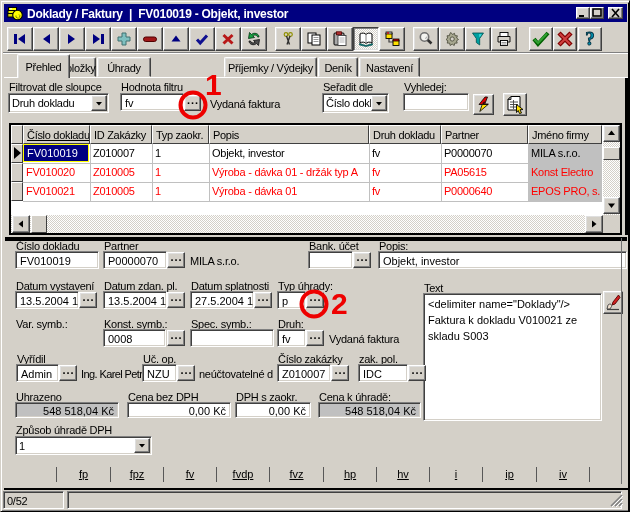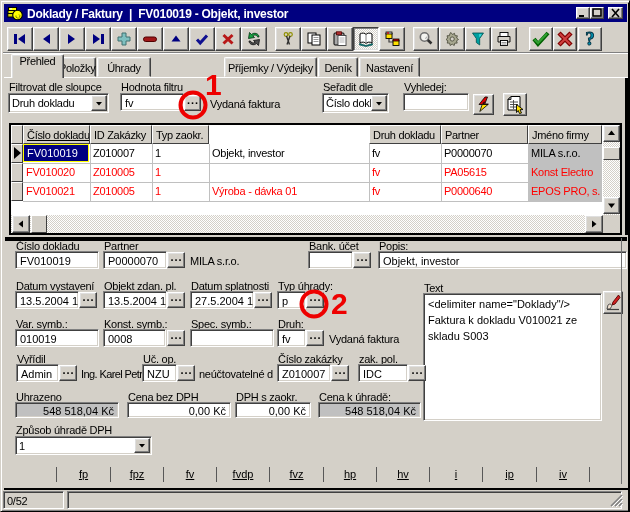--- a/index.html
+++ b/index.html
@@ -191,21 +191,21 @@
         <path d="M3 3 L15 15 M15 3 L3 15" stroke="#800000" stroke-width="4.5" fill="none"></path>
         <path d="M3.7 3.7 L14.3 14.3 M14.3 3.7 L3.7 14.3" stroke="#d04040" stroke-width="2" fill="none"></path>
       </svg>
     </div>
 <div class="tb" style="left:577px;width:24px">
       <svg width="18" height="18" viewBox="0 0 18 18">
         <text x="9" y="15" text-anchor="middle" font-family="Liberation Serif" font-size="19" font-weight="bold" fill="#0090b0" stroke="#003040" stroke-width="0.9">?</text>
       </svg>
     </div>
 
-<div class="tab" style="left:10px;top:53px;width:53px;height:24px;border-bottom:none;z-index:2;padding-top:0">Přehled</div>
+<div class="tab" style="left:16px;top:53px;width:53px;height:24px;border-bottom:none;z-index:2;padding-top:6px">Přehled</div>
 <div class="tab" style="left:56px;width:39px;padding-left:1px">Položky</div>
 <div class="tab" style="left:96px;width:54px">Úhrady</div>
 <div class="tab" style="left:223px;width:93px">Příjemky / Výdejky</div>
 <div class="tab" style="left:317px;width:40px">Deník</div>
 <div class="tab" style="left:358px;width:61px">Nastavení</div>
 <div class="abs" style="left:3px;top:76px;width:624px;height:1px;background:#fff;z-index:1"></div>
 
 <div class="lbl" style="left:8px;top:80px">Filtrovat dle sloupce</div>
 <div class="sunk" style="left:7px;top:92px;width:101px;height:20px"></div>
 <div class="lbl" style="left:11px;top:96px">Druh dokladu</div>
@@ -243,20 +243,21 @@
       </svg>
     </div>
 
 <div class="abs" style="left:8px;top:122px;width:613px;height:112px;background:#000"></div>
 <div class="abs" style="left:10px;top:124px;width:609px;height:108px;background:#fff">
 
  <div class="abs" style="left:0;top:0;width:12px;height:19px;background:#d4d0c8;border:1px solid;border-color:#fff #404040 #404040 #fff"></div>
  <div class="abs hdr" style="left:12px;width:67px"><span style="text-decoration:underline">Číslo dokladu</span></div>
  <div class="abs hdr" style="left:79px;width:62px">ID Zakázky</div>
  <div class="abs hdr" style="left:141px;width:57px">Typ zaokr.</div>
+ <div class="abs hdr" style="left:198px;width:160px">Popis</div>
  <div class="abs hdr" style="left:358px;width:72px">Druh dokladu</div>
  <div class="abs hdr" style="left:430px;width:87px">Partner</div>
  <div class="abs hdr" style="left:517px;width:74px">Jméno firmy</div>
 
  <div class="abs" style="left:0;top:19px;width:12px;height:19px;background:#d4d0c8;border:1px solid;border-color:#fff #404040 #404040 #fff">
         <svg width="9" height="14" viewBox="0 0 9 14" style="margin:1px 0 0 1px">
           <path d="M1 1 L8 7 L1 13 Z" fill="#000"></path>
         </svg>
       </div>
  <div class="abs" style="left:0;top:38px;width:12px;height:19px;background:#d4d0c8;border:1px solid;border-color:#fff #404040 #404040 #fff"></div>
@@ -277,20 +278,21 @@
  <div class="abs" style="left:12px;top:19px;width:66px;height:18px;background:#000080;border:1px solid #ffff00;color:#fff;padding:2px 0 0 3px">FV010019</div>
  <div class="lbl" style="left:82px;top:22px">Z010007</div>
  <div class="lbl" style="left:144px;top:22px">1</div>
  <div class="lbl" style="left:201px;top:22px">Objekt, investor</div>
  <div class="lbl" style="left:361px;top:22px">fv</div>
  <div class="lbl" style="left:433px;top:22px">P0000070</div>
  <div class="lbl" style="left:520px;top:22px">MILA s.r.o.</div>
  <div class="lbl red" style="left:15px;top:41px">FV010020</div>
  <div class="lbl red" style="left:82px;top:41px">Z010005</div>
  <div class="lbl red" style="left:144px;top:41px">1</div>
+ <div class="lbl red" style="left:201px;top:41px">Výroba - dávka 01 - držák typ A</div>
  <div class="lbl red" style="left:361px;top:41px">fv</div>
  <div class="lbl red" style="left:433px;top:41px">PA05615</div>
  <div class="lbl red" style="left:520px;top:41px;width:71px;overflow:hidden">Konst Electro</div>
  <div class="lbl red" style="left:15px;top:60px">FV010021</div>
  <div class="lbl red" style="left:82px;top:60px">Z010005</div>
  <div class="lbl red" style="left:144px;top:60px">1</div>
  <div class="lbl red" style="left:201px;top:60px">Výroba - dávka 01</div>
  <div class="lbl red" style="left:361px;top:60px">fv</div>
  <div class="lbl red" style="left:433px;top:60px">P0000640</div>
  <div class="lbl red" style="left:520px;top:60px;width:71px;overflow:hidden">EPOS PRO, s.</div>
@@ -333,21 +335,21 @@
 <div class="lbl" style="left:189px;top:254px">MILA s.r.o.</div>
 <div class="lbl" style="left:308px;top:239px">Bank. účet</div>
 <div class="inp" style="left:307px;top:250px;width:45px"></div>
 <div class="btn dots" style="left:352px;top:251px;width:18px;height:16px">...</div>
 <div class="lbl" style="left:378px;top:239px">Popis:</div>
 <div class="inp" style="left:377px;top:250px;width:249px">Objekt, investor</div>
 
 <div class="lbl" style="left:15px;top:279px">Datum vystavení</div>
 <div class="inp" style="left:14px;top:290px;width:64px">13.5.2004 1</div>
 <div class="btn dots" style="left:78px;top:291px;width:18px;height:16px">...</div>
-<div class="lbl" style="left:103px;top:279px">Objekt zdan. pl.</div>
+<div class="lbl" style="left:103px;top:279px">Datum zdan. pl.</div>
 <div class="inp" style="left:102px;top:290px;width:64px">13.5.2004 1</div>
 <div class="btn dots" style="left:166px;top:291px;width:18px;height:16px">...</div>
 <div class="lbl" style="left:190px;top:279px">Datum splatnosti</div>
 <div class="inp" style="left:189px;top:290px;width:64px">27.5.2004 1</div>
 <div class="btn dots" style="left:253px;top:291px;width:18px;height:16px">...</div>
 <div class="lbl" style="left:277px;top:279px">Typ úhrady:</div>
 <div class="inp" style="left:276px;top:290px;width:29px">p</div>
 <div class="btn dots" style="left:305px;top:291px;width:18px;height:16px">...</div>
 
 <div class="lbl" style="left:423px;top:281px">Text</div>
@@ -369,21 +371,20 @@
 <div class="btn dots" style="left:176px;top:364px;width:18px;height:16px">...</div>
 <div class="lbl" style="left:198px;top:367px">neúčtovatelné d</div>
 <div class="lbl" style="left:277px;top:352px">Číslo zakázky</div>
 <div class="inp" style="left:276px;top:363px;width:54px">Z010007</div>
 <div class="btn dots" style="left:330px;top:364px;width:18px;height:16px">...</div>
 <div class="lbl" style="left:358px;top:352px">zak. pol.</div>
 <div class="inp" style="left:357px;top:363px;width:50px">IDC</div>
 <div class="btn dots" style="left:407px;top:364px;width:18px;height:16px">...</div>
 
 <div class="lbl" style="left:15px;top:317px">Var. symb.:</div>
-<div class="inp" style="left:14px;top:328px;width:84px">010019</div>
 <div class="lbl" style="left:103px;top:317px">Konst. symb.:</div>
 <div class="inp" style="left:102px;top:328px;width:63px">0008</div>
 <div class="btn dots" style="left:166px;top:329px;width:18px;height:16px">...</div>
 <div class="lbl" style="left:190px;top:317px">Spec. symb.:</div>
 <div class="inp" style="left:189px;top:328px;width:84px"></div>
 <div class="lbl" style="left:277px;top:317px">Druh:</div>
 <div class="inp" style="left:276px;top:328px;width:29px">fv</div>
 <div class="btn dots" style="left:305px;top:329px;width:18px;height:16px">...</div>
 <div class="lbl" style="left:328px;top:332px">Vydaná faktura</div>
 

